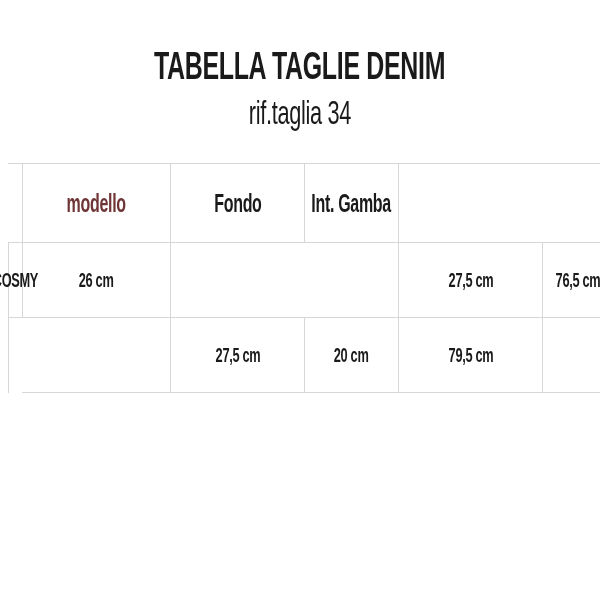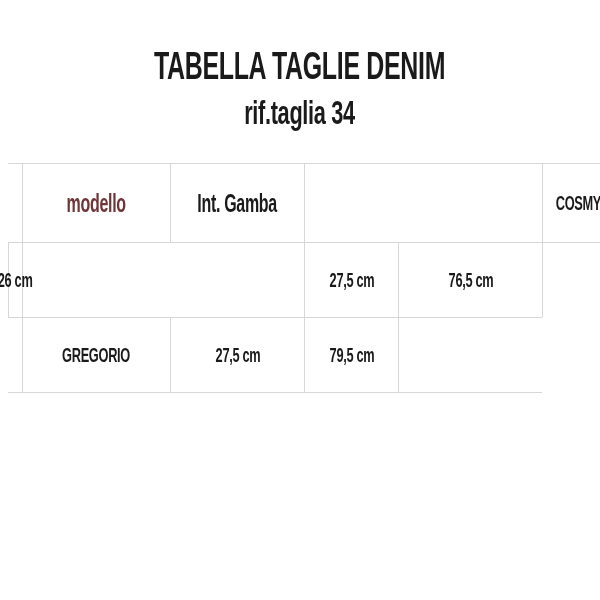--- a/index.html
+++ b/index.html
@@ -11,21 +11,21 @@
   *{margin:0;padding:0;box-sizing:border-box;}
   html,body{width:600px;height:600px;background:var(--bg);overflow:hidden;}
   body{font-family:"Liberation Sans", sans-serif;color:var(--text);}
   .page{position:relative;width:600px;height:479px;background:var(--bg);}
 
   
   .cond{display:inline-block;transform:scaleX(0.64);transform-origin:50% 50%;white-space:nowrap;letter-spacing:-0.5px;}
 
   .header{position:absolute;top:46px;left:0;width:600px;text-align:center;}
   .title{font-size:39px;font-weight:bold;line-height:1.05;color:var(--text);}
-  .subtitle{font-size:34px;font-weight:bold;line-height:1.0;margin-top:8px;color:var(--text);}
+  .subtitle{font-size:34px;font-weight:normal;line-height:1.0;margin-top:8px;color:var(--text);}
 
   .size-table{
     position:absolute;left:8px;top:163px;width:592px;height:303px;
     display:grid;
     grid-template-columns:14px 148px 134px 94px 144px 1fr;
     grid-template-rows:79px 75px 76px 73px;
   }
   .cell{
     border-top:1px solid var(--grid);
     display:flex;align-items:center;justify-content:center;
@@ -47,20 +47,23 @@
     <div class="subtitle"><span class="cond">rif.taglia 34</span></div>
   </div>
 
   <div class="size-table">
 
     <div class="cell"></div>
     <div class="cell v th accent">
         <span class="cond">modello</span>
       </div>
     <div class="cell v th">
+        <span class="cond">Fondo</span>
+      </div>
+    <div class="cell v th">
         <span class="cond">Int. Gamba</span>
       </div>
     <div class="cell v"></div>
 
     <div class="cell"></div>
     <div class="cell v td">
         <span class="cond">COSMY</span>
       </div>
     <div class="cell v td">
         <span class="cond">26 cm</span>
@@ -71,24 +74,24 @@
     <div class="cell v td">
         <span class="cond">27,5 cm</span>
       </div>
     <div class="cell v td">
         <span class="cond">76,5 cm</span>
       </div>
     <div class="cell v"></div>
 
     <div class="cell bb"></div>
     <div class="cell v bb td">
-        <span class="cond">GREGORIO</span>
+        <span class="cond">27,5 cm</span>
       </div>
     <div class="cell v bb td">
-        <span class="cond">27,5 cm</span>
+        <span class="cond">20 cm</span>
       </div>
     <div class="cell v bb td">
         <span class="cond">79,5 cm</span>
       </div>
     <div class="cell v bb"></div>
 
   </div>
 </div>
 
 </body></html>

